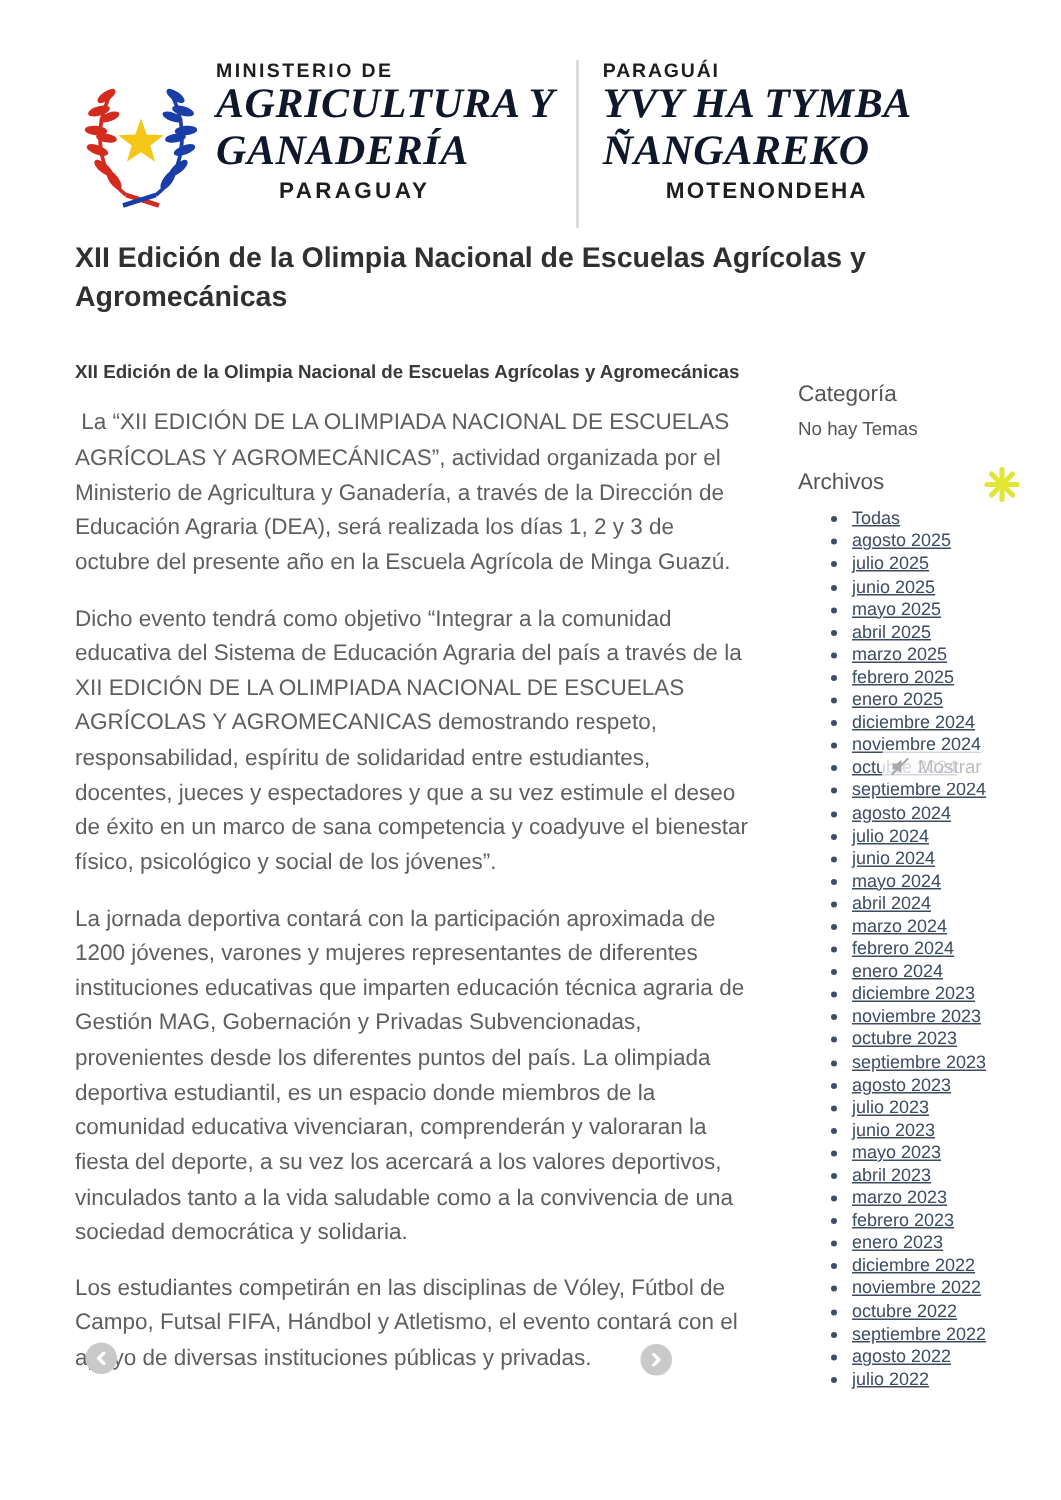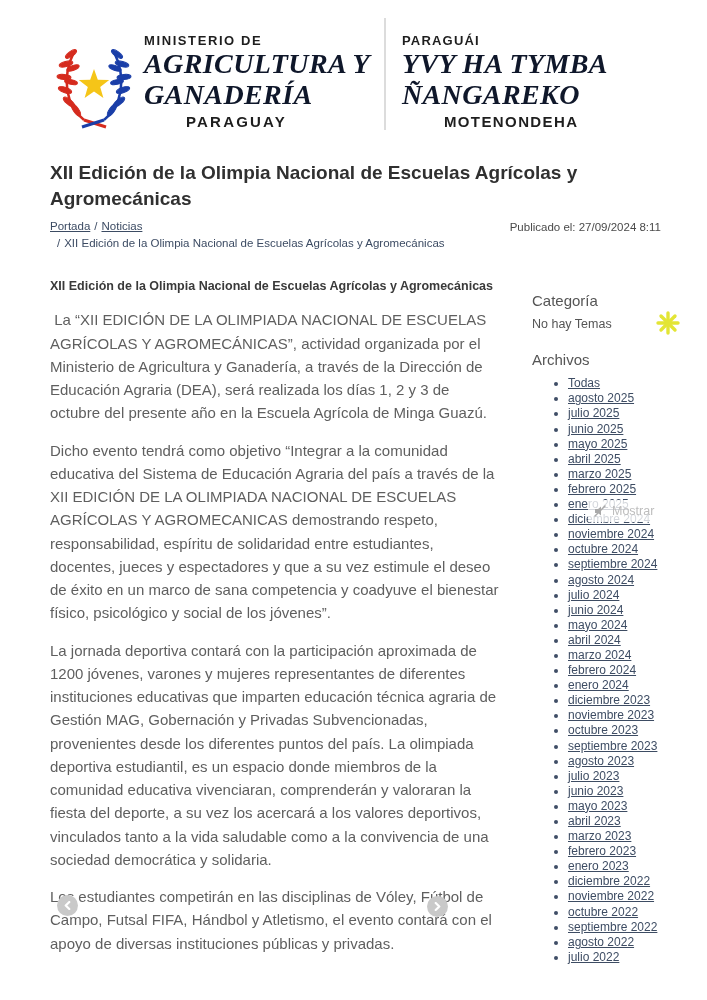--- a/index.html
+++ b/index.html
@@ -1,21 +1,21 @@
 <!DOCTYPE html>
 <html><head>
 <meta charset="utf-8">
 <style>
   html,body{margin:0;padding:0;background:#fff;}
   .page{
     position:relative;width:707px;height:1000px;background:#ffffff;
     font-family:"Liberation Sans", sans-serif;overflow:hidden;color:#2e2e2e;
   }
   
-  .site-header{display:flex;align-items:flex-end;padding:40px 40px 0 54px;height:130px;box-sizing:border-box;}
+  .site-header{display:flex;align-items:flex-start;padding:40px 40px 0 54px;height:130px;box-sizing:border-box;}
   .logo-svg{flex:0 0 80px;height:100px;}
   .ministry-block{margin-left:10px;line-height:1.08;}
   .hdr-small{font-size:13px;font-weight:700;letter-spacing:1.6px;color:#1e1e1e;}
   .hdr-serif{font-family:"Liberation Serif", serif;font-weight:700;font-size:28px;letter-spacing:.4px;color:#0f172a;line-height:1.12;font-style:italic;}
   .hdr-bottom{font-size:15px;font-weight:700;letter-spacing:2.2px;color:#1e1e1e;margin-top:3px;margin-left:42px;}
   .hdr-divider{width:2px;background:#dcdcdc;height:112px;margin:0 16px 0 14px;}
   .guarani-block{line-height:1.08;}
   
   .page-title{margin:30px 46px 0 50px;font-size:19px;font-weight:700;color:#303030;line-height:1.35;max-width:600px;}
   .crumb-row{position:relative;margin:9px 46px 0 50px;font-size:11.5px;color:#3c4b63;}
@@ -98,29 +98,20 @@
     <div class="guarani-block">
       <div class="hdr-small" style="letter-spacing:1.2px;">PARAGUÁI</div>
       <div class="hdr-serif">YVY HA TYMBA</div>
       <div class="hdr-serif">ÑANGAREKO</div>
       <div class="hdr-bottom" style="letter-spacing:1.4px;">MOTENONDEHA</div>
     </div>
   </header>
 
   <h1 class="page-title">XII Edición de la Olimpia Nacional de Escuelas Agrícolas y Agromecánicas</h1>
 
-  <div class="crumb-row">
-    <div>
-      <a class="crumb-link">Portada</a><span class="crumb-sep">/</span><a class="crumb-link">Noticias</a>
-      <span class="published">Publicado el: 27/09/2024 8:11</span>
-    </div>
-    <div class="crumb-line2">
-      <span class="crumb-sep">/</span><span>XII Edición de la Olimpia Nacional de Escuelas Agrícolas y Agromecánicas</span>
-    </div>
-  </div>
 
   <div class="content">
 
     <div class="article-col">
       <p class="article-heading">XII Edición de la Olimpia Nacional de Escuelas Agrícolas y Agromecánicas</p>
       <div>
 
           <p class="para"> La “XII EDICIÓN DE LA OLIMPIADA NACIONAL DE ESCUELAS AGRÍCOLAS Y AGROMECÁNICAS”, actividad organizada por el Ministerio de Agricultura y Ganadería, a través de la Dirección de Educación Agraria (DEA), será realizada los días 1, 2 y 3 de octubre del presente año en la Escuela Agrícola de Minga Guazú.</p>
 
           <p class="para">Dicho evento tendrá como objetivo “Integrar a la comunidad educativa del Sistema de Educación Agraria del país a través de la XII EDICIÓN DE LA OLIMPIADA NACIONAL DE ESCUELAS AGRÍCOLAS Y AGROMECANICAS demostrando respeto, responsabilidad, espíritu de solidaridad entre estudiantes, docentes, jueces y espectadores y que a su vez estimule el deseo de éxito en un marco de sana competencia y coadyuve el bienestar físico, psicológico y social de los jóvenes”.</p>

